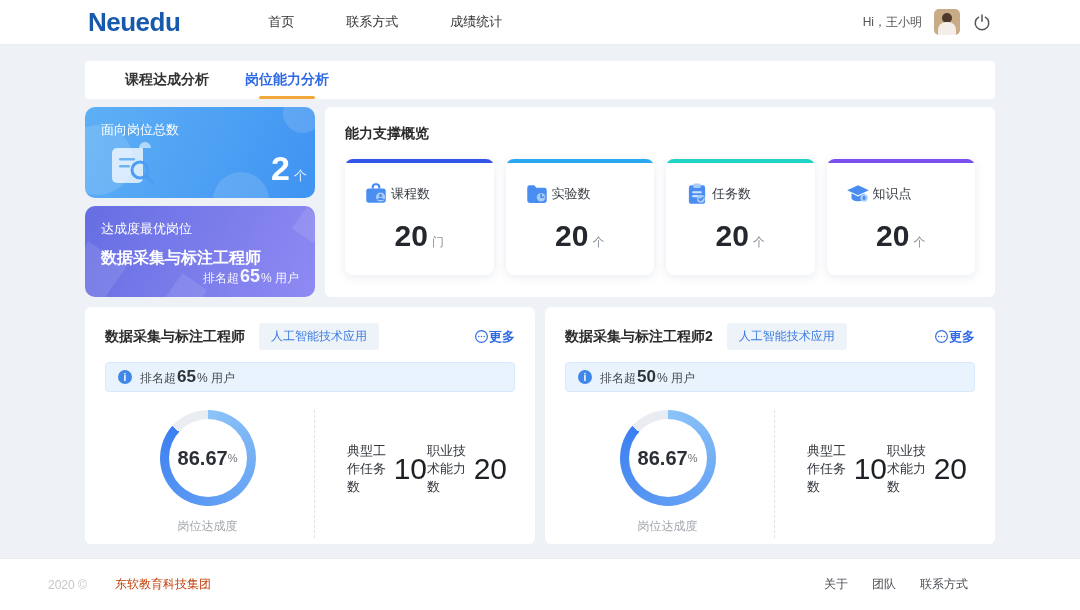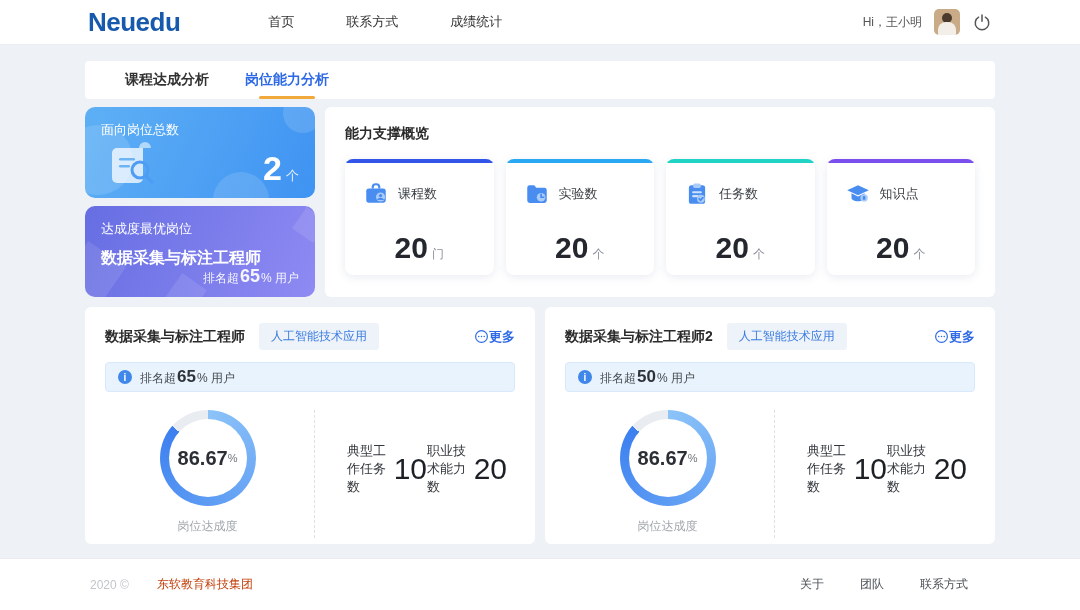--- a/index.html
+++ b/index.html
@@ -38,43 +38,43 @@
     transform:translateX(-50%); width:56px; height:3px; border-radius:2px;
     background:#f2a93c; }
   .main-row { display:flex; gap:10px; margin-top:8px; }
   .left-col { width:230px; display:flex; flex-direction:column; gap:8px; }
   
   .g-card { border-radius:10px; color:#fff; position:relative; overflow:hidden;
     padding:14px 16px; }
   .g-card.blue { height:91px; background:linear-gradient(115deg,#5eb0f5 0%,#3f93f2 100%); }
   .g-card.purple { height:91px; background:linear-gradient(115deg,#666ee2 0%,#8f8af3 100%); }
   .g-title { font-size:13px; }
-  .g-value-wrap { position:absolute; right:16px; bottom:10px; }
+  .g-value-wrap { position:absolute; right:8px; bottom:10px; }
   .g-value { font-size:34px; font-weight:bold; }
   .g-unit { font-size:13px; color:rgba(255,255,255,.85); margin-left:4px; }
   .deco-circle { position:absolute; border-radius:50%; background:rgba(255,255,255,.13); }
   .deco-sq { position:absolute; background:rgba(255,255,255,.10); transform:rotate(35deg); }
   .doc-icon-wrap { position:absolute; left:22px; bottom:6px; }
   .best-name { font-size:16px; font-weight:bold; margin-top:10px; }
   .rank-line { position:absolute; right:16px; bottom:10px; font-size:12px;
     color:rgba(255,255,255,.92); }
   .rank-line b { font-size:18px; font-weight:bold; margin:0 1px; }
   
   .overview { flex:1; background:#fff; border-radius:6px; padding:18px 20px; height:190px; }
   .panel-title { font-size:14px; font-weight:bold; color:#2b2b2b; }
   .stat-row { display:flex; gap:12px; margin-top:16px; }
   .stat-card { flex:1; background:#fff; border-radius:8px; height:116px;
     box-shadow:0 2px 10px rgba(80,100,140,.13); position:relative; overflow:hidden;
     padding:22px 18px 0 18px; }
   .stat-accent { position:absolute; top:0; left:0; right:0; height:4px;
     border-radius:8px 8px 0 0; }
-  .stat-head { display:flex; align-items:center; gap:9px; }
+  .stat-head { display:flex; align-items:center; gap:2px; }
   .stat-icon { width:26px; height:26px; flex:0 0 auto; }
   .stat-label { font-size:13px; color:#3a3f45; }
-  .stat-num-wrap { text-align:center; margin-top:24px; }
+  .stat-num-wrap { text-align:center; margin-top:12px; }
   .stat-num { font-size:30px; font-weight:bold; color:#24282e; }
   .stat-unit { font-size:12px; color:#8a9099; margin-left:4px; }
   
   .bottom-row { display:flex; gap:10px; margin-top:10px; }
   .job-panel { flex:1; background:#fff; border-radius:6px; padding:16px 20px; height:237px;
     position:relative; }
   .job-head { display:flex; align-items:center; }
   .job-title { font-size:14px; font-weight:bold; color:#2b2b2b; }
   .job-tag { margin-left:14px; background:#eef3f9; color:#3a7be0; font-size:12px;
     padding:5px 12px; border-radius:3px; cursor:default; }
@@ -98,24 +98,24 @@
   .donut-pct-sign { font-size:11px; color:#6f7玉478; color:#6f7478; }
   .donut-label { margin-top:12px; font-size:12px; color:#a2a7ad; }
   .v-divider { border-left:1px dashed #dde2e8; margin:0 4px; height:128px; }
   .stats-col { flex:1; display:flex; flex-direction:row; justify-content:space-around;
     padding:4px 8px 14px 28px; }
   .stat-line { display:flex; align-items:center; justify-content:space-between; }
   .stat-line-label { font-size:13px; color:#33373c; }
   .stat-line-value { font-size:30px; font-weight:500; color:#1d2126; }
   
   .footer { position:absolute; left:0; right:0; bottom:0; height:52px; background:#fff;
-    border-top:1px solid #e9ebee; display:flex; align-items:center; padding:0 112px 0 90px; }
+    border-top:1px solid #e9ebee; display:flex; align-items:center; padding:0 112px 0 48px; }
   .copyright { font-size:12px; color:#c3c6ca; margin-right:28px; }
   .company { font-size:12px; color:#c2410c; }
-  .footer-links { margin-left:auto; display:flex; gap:36px; }
+  .footer-links { margin-left:auto; display:flex; gap:24px; }
   .footer-link { font-size:12px; color:#4d5156; cursor:pointer; }
 </style>
 </head>
 <body>
 
 <div class="navbar">
   <div class="logo">Neuedu</div>
   <div class="nav-items">
     <div class="nav-item">首页</div>
     <div class="nav-item">联系方式</div>

